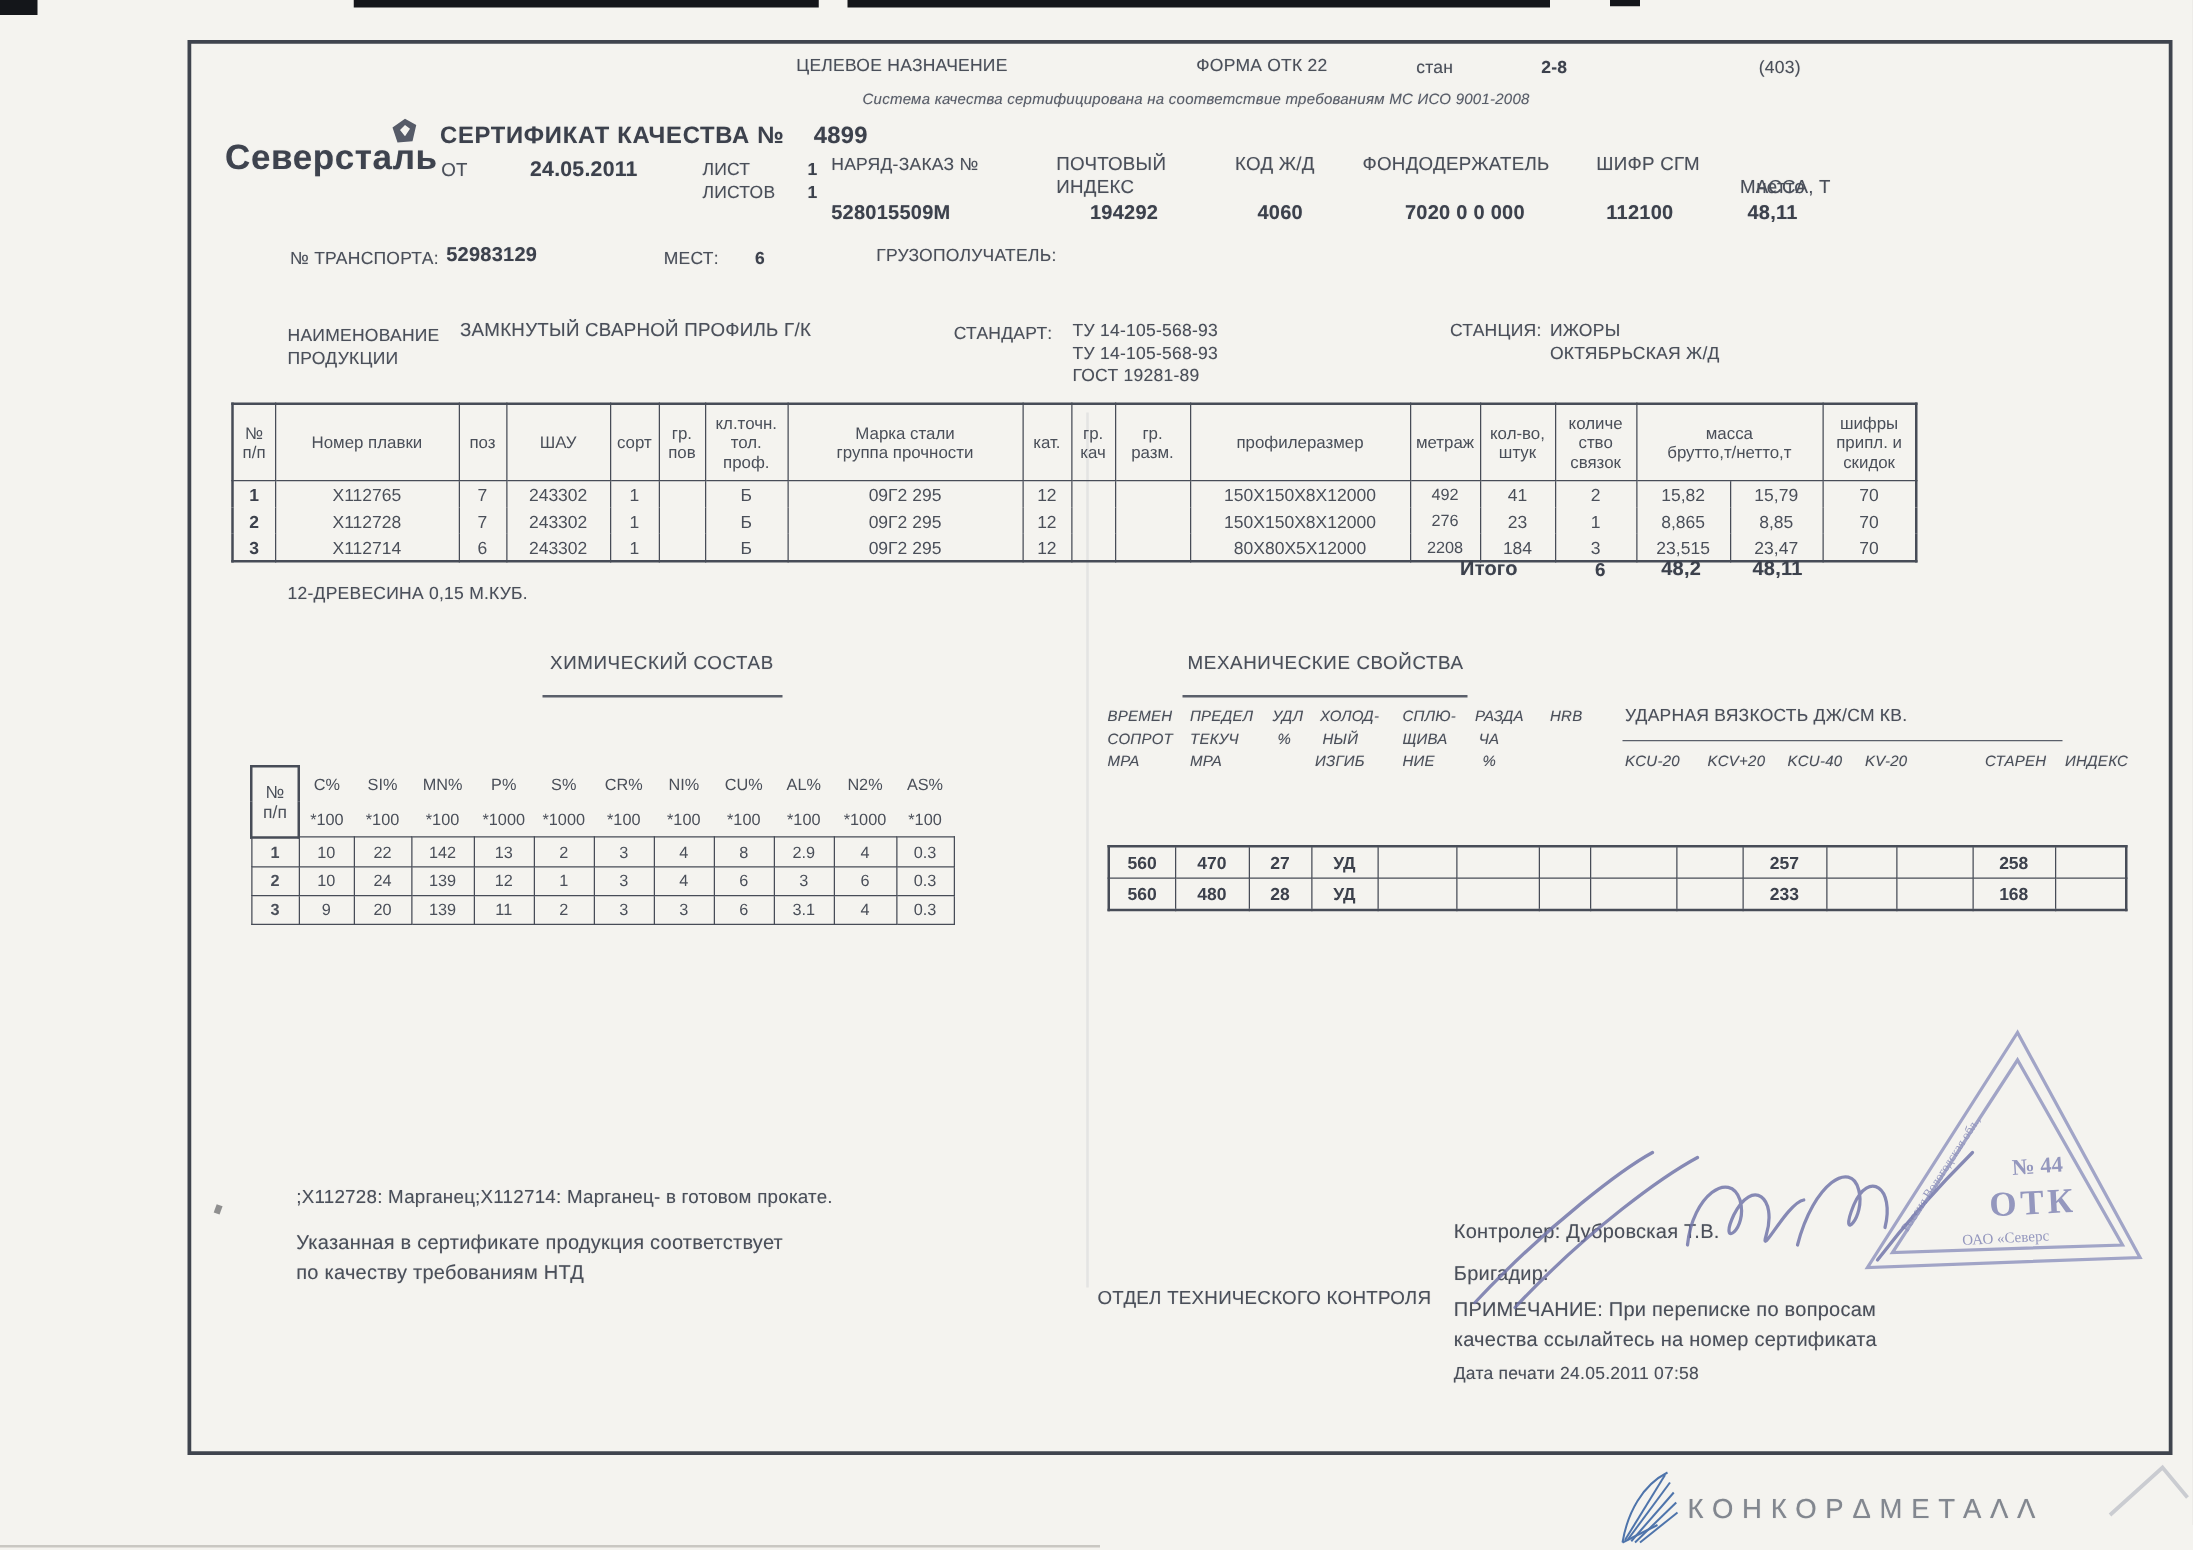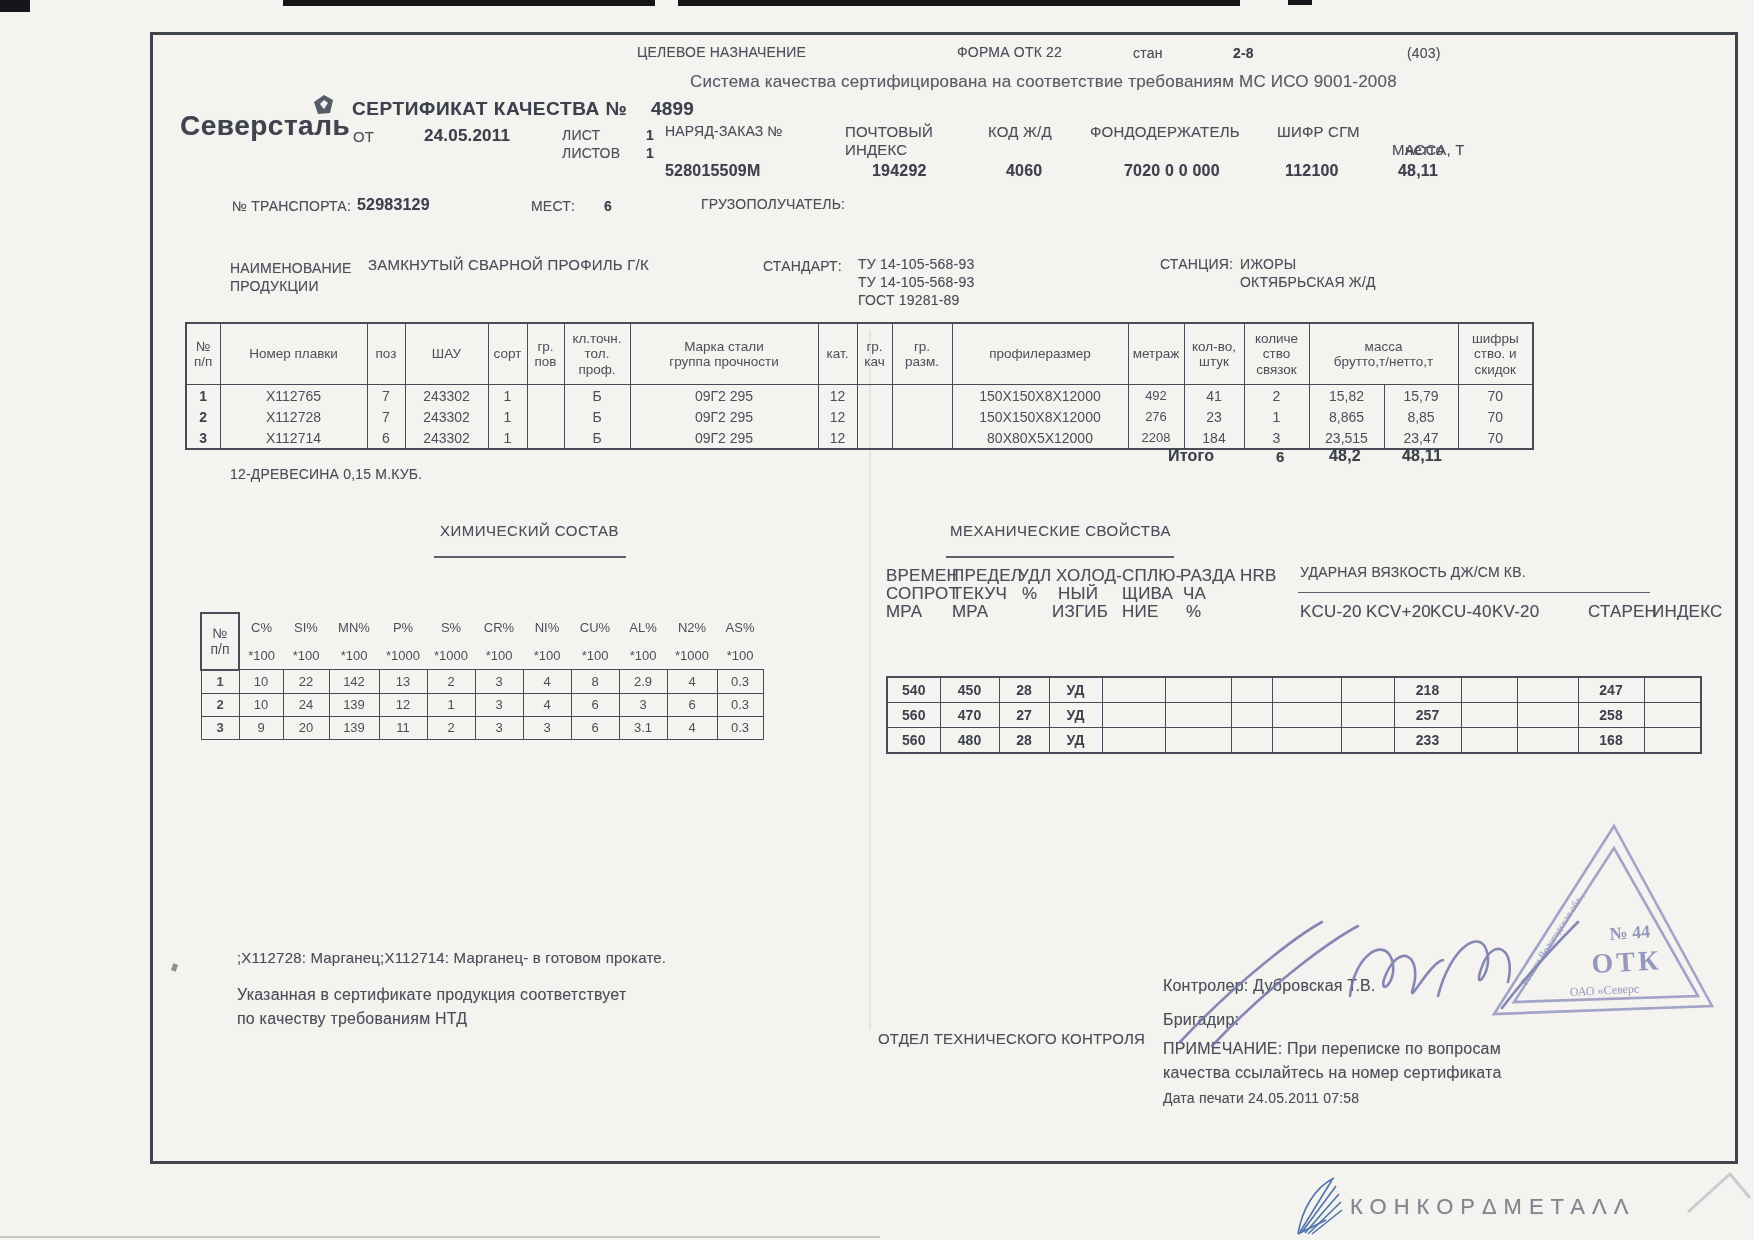--- a/index.html
+++ b/index.html
@@ -3,21 +3,21 @@
 <meta charset="utf-8">
 <style>
   html,body{margin:0;padding:0;background:#e8e7e4;}
   .page{position:relative;width:1754px;height:1240px;background:#f4f3ef;
         font-family:"Liberation Sans",sans-serif;color:#4a4f59;overflow:hidden;}
   .doc-border{position:absolute;left:150px;top:32px;width:1582px;height:1126px;
               border:3px solid #3f444e;background:transparent;}
   .t{position:absolute;white-space:nowrap;font-size:15px;letter-spacing:.2px;
      text-shadow:0 0 .7px rgba(70,75,95,.35);}
   .b{font-weight:700;color:#3c414c;}
-  .s13{font-size:17px;} .s14{font-size:14px;} .s16{font-size:16px;}
+  .s13{font-size:12px;font-style:italic;} .s14{font-size:14px;} .s16{font-size:16px;}
   .s17{font-size:17px;} .s19{font-size:19px;} .s28{font-size:28px;}
   .brand{font-weight:700;letter-spacing:.5px;color:#3e434e;}
   table{border-collapse:collapse;position:absolute;table-layout:fixed;}
   .mt{left:185px;top:322px;width:1347px;border:2.5px solid #474c57;}
   .mt th{border:1.5px solid #474c57;font-weight:400;font-size:13.5px;line-height:1.12;
          white-space:pre-line;height:58px;vertical-align:middle;padding:1px 2px;text-align:center;}
   .mt td{border-left:1.5px solid #474c57;border-right:1.5px solid #474c57;
          border-top:none;border-bottom:none;font-size:14px;height:21px;
          text-align:center;padding:0 2px;overflow:hidden;}
   .ct{left:200px;top:612px;width:562px;}
@@ -146,21 +146,21 @@
         <th>профилеразмер</th>
         <th>метраж</th>
         <th>кол-во,
 штук</th>
         <th>количе
 ство
 связок</th>
         <th colspan="2">масса
 брутто,т/нетто,т</th>
         <th>шифры
-ство. и
+припл. и
 скидок</th>
       </tr>
     </thead>
     <tbody>
       <tr>
         <td class="b">1</td>
         <td>Х112765</td>
         <td>7</td>
         <td>243302</td>
         <td>1</td>
@@ -365,36 +365,20 @@
         <col style="width:69px">
       <col style="width:53px">
         <col style="width:67px">
         <col style="width:56px">
         <col style="width:61px">
       <col style="width:66px">
         <col style="width:57px">
     </colgroup>
     <tbody>
       <tr>
-        <td>540</td>
-        <td>450</td>
-        <td>28</td>
-        <td>УД</td>
-        <td></td>
-        <td></td>
-        <td></td>
-        <td></td>
-        <td></td>
-        <td>218</td>
-        <td></td>
-        <td></td>
-        <td>247</td>
-        <td></td>
-      </tr>
-      <tr>
         <td>560</td>
         <td>470</td>
         <td>27</td>
         <td>УД</td>
         <td></td>
         <td></td>
         <td></td>
         <td></td>
         <td></td>
         <td>257</td>

